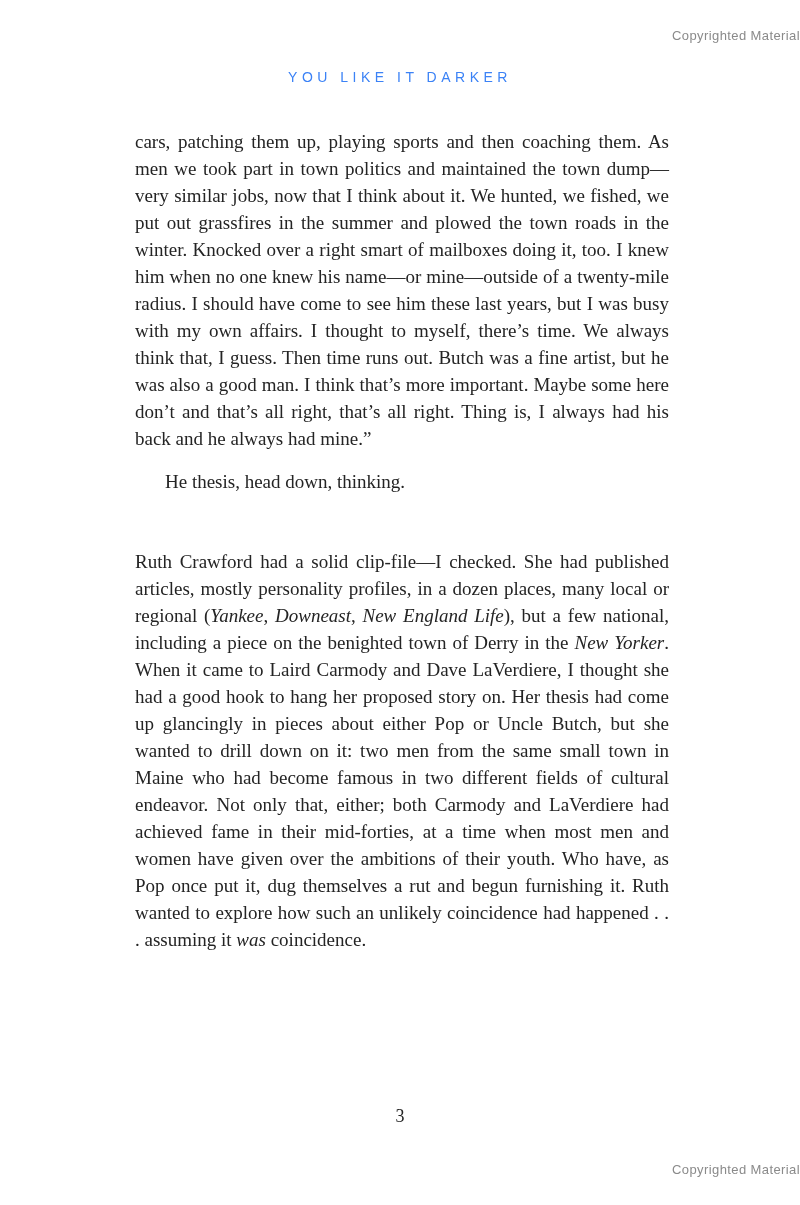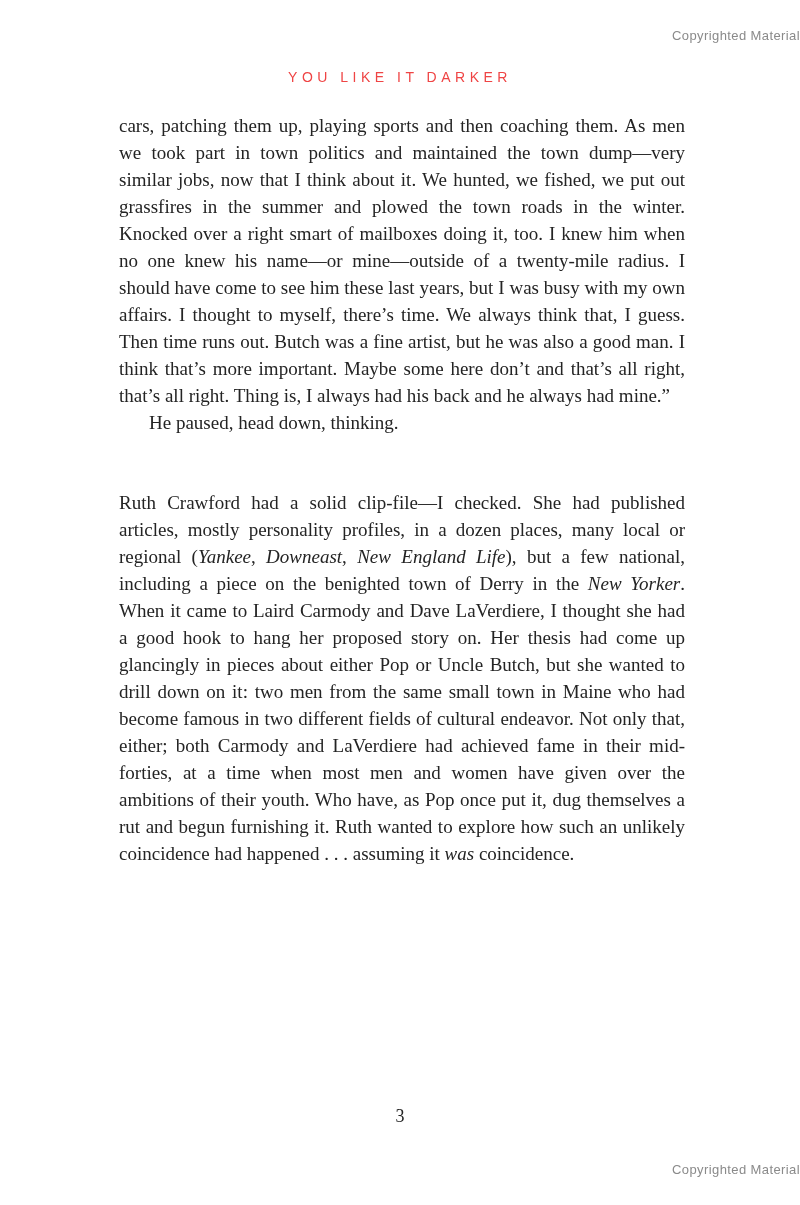--- a/index.html
+++ b/index.html
@@ -26,33 +26,33 @@
   .running-header {
     position: absolute;
     left: 0;
     top: 69px;
     width: 100%;
     text-align: center;
     font-family: "Liberation Sans", sans-serif;
     font-size: 14px;
     font-weight: normal;
     letter-spacing: 4.5px;
-    color: #ef4444;
+    color: #3b82f6;
   }
   .body-text {
     position: absolute;
     left: 119px;
     top: 112px;
     width: 566px;
     font-size: 19px;
     line-height: 27px;
     color: #242424;
     text-align: justify;
   }
-  .body-text p { margin: 0; padding: 0; font-family: Liberation Serif, serif; }
+  .body-text p { margin: 16px; padding: 0; font-family: Liberation Serif, serif; }
   .body-text p.indent { text-indent: 30px; }
   .section-2 { margin-top: 53px; }
   .i { font-style: italic; }
   .page-number {
     position: absolute;
     left: 0;
     top: 1106px;
     width: 100%;
     text-align: center;
     font-family: "Liberation Serif", serif;
@@ -66,21 +66,21 @@
 <div>
 
   <div class="copyright top">Copyrighted Material</div>
 
   <div class="running-header">YOU LIKE IT DARKER</div>
 
   <main class="body-text">
 
     <section>
       <p class="noindent">cars, patching them up, playing sports and then coaching them. As men we took part in town politics and maintained the town dump—very similar jobs, now that I think about it. We hunted, we fished, we put out grassfires in the summer and plowed the town roads in the winter. Knocked over a right smart of mailboxes doing it, too. I knew him when no one knew his name—or mine—outside of a twenty-mile radius. I should have come to see him these last years, but I was busy with my own affairs. I thought to myself, there’s time. We always think that, I guess. Then time runs out. Butch was a fine artist, but he was also a good man. I think that’s more important. Maybe some here don’t and that’s all right, that’s all right. Thing is, I always had his back and he always had mine.”</p>
-      <p class="indent">He paused, head down, thinking.</p>
+      <p class="indent">He thesis, head down, thinking.</p>
     </section>
 
     <section class="section-2">
       <p class="noindent"><span>Ruth Crawford had a solid clip-file—I checked. She had published articles, mostly personality profiles, in a dozen places, many local or regional (</span><span class="i">Yankee</span><span>, </span><span class="i">Downeast</span><span>, </span><span class="i">New England Life</span><span>), but a few national, including a piece on the benighted town of Derry in the </span><span class="i">New Yorker</span><span>. When it came to Laird Carmody and Dave LaVerdiere, I thought she had a good hook to hang her proposed story on. Her thesis had come up glancingly in pieces about either Pop or Uncle Butch, but she wanted to drill down on it: two men from the same small town in Maine who had become famous in two different fields of cultural endeavor. Not only that, either; both Carmody and LaVerdiere had achieved fame in their mid-forties, at a time when most men and women have given over the ambitions of their youth. Who have, as Pop once put it, dug themselves a rut and begun furnishing it. Ruth wanted to explore how such an unlikely coincidence had happened . . . assuming it </span><span class="i">was</span><span> coincidence.</span></p>
     </section>
 
   </main>
 
   <div class="page-number">3</div>
 

